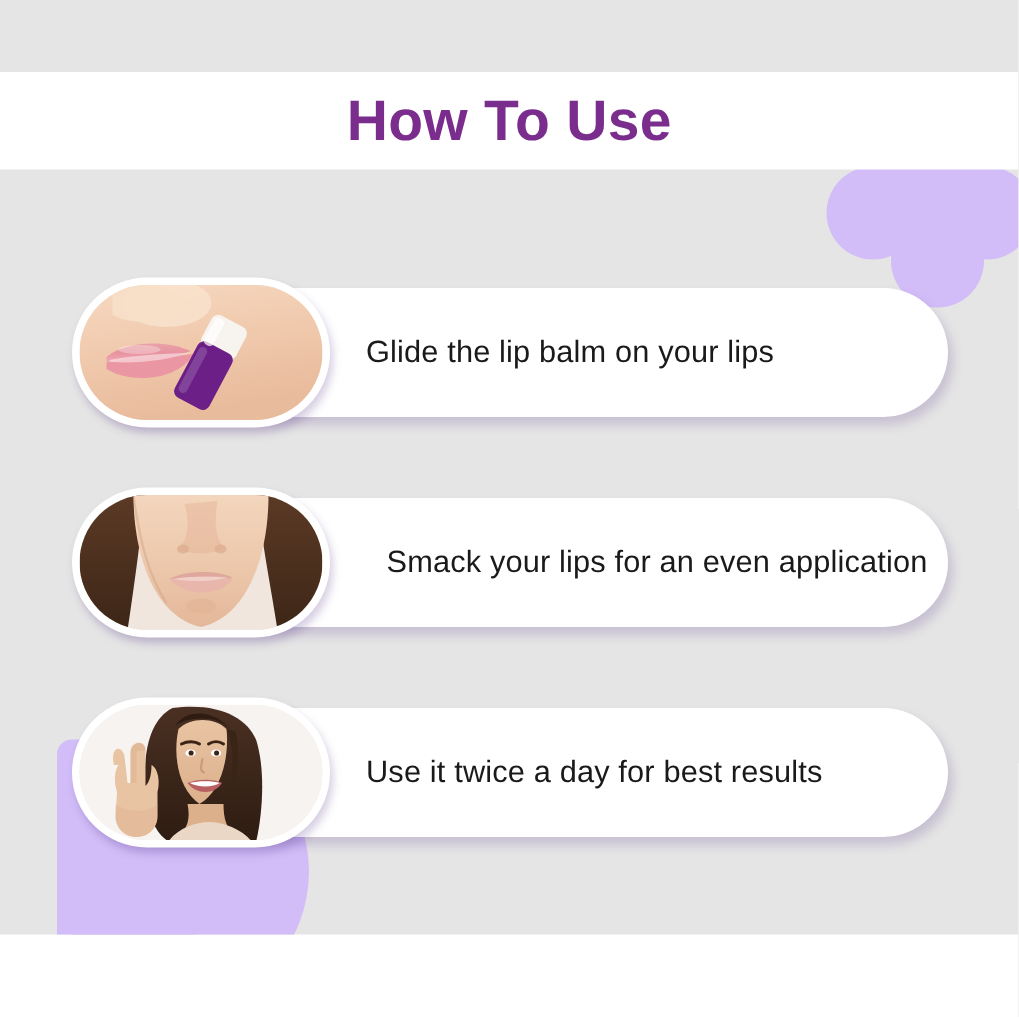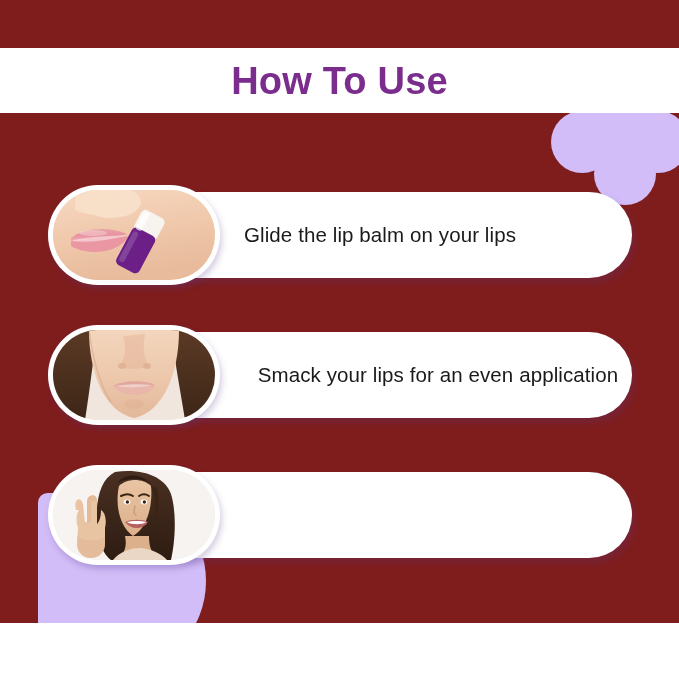--- a/index.html
+++ b/index.html
@@ -4,21 +4,21 @@
 <style>
   * { margin:0; padding:0; box-sizing:border-box; }
   html, body {
     width:679px; height:679px;
     font-family:"Liberation Sans", sans-serif;
     overflow:hidden;
   }
   #stage {
     position:relative;
     width:679px; height:623px;
-    background:#7f1d1d;
+    background:#e5e5e5;
     overflow:hidden;
   }
 
   
   .deco { position:absolute; background:#d2bdf8; pointer-events:none; }
 
   
   .clover { position:absolute; top:105px; right:0; width:128px; height:86px; }
   .clover i {
     position:absolute; display:block;
@@ -229,16 +229,17 @@
             <path d="M60 90 C66 82 78 78 86 78 C96 78 108 83 114 90 Z" fill="#ead7c6"></path>
 
             <g>
               <path d="M26 40 C23 44 23 52 25 58 L24 74 C24 82 30 88 38 88 C46 88 52 82 52 74 L52 58 C54 50 52 42 48 40 C48 48 46 52 44 54 L44 30 C44 26 40 24 37 26 C35 27 34 29 34 32 L34 52 L32 52 L30 34 C29 30 26 28 24 30 C22 32 22 36 23 40 Z" fill="#e9c4a3"></path>
               <path d="M44 30 C44 26 40 24 37 26 C35 27 34 29 34 32 L34 52 L38 52 L38 31 Z" fill="#dcb08b" opacity="0.5"></path>
               <path d="M24 74 C24 82 30 88 38 88 C46 88 52 82 52 74 L52 66 C46 72 32 72 24 66 Z" fill="#dcb08b" opacity="0.35"></path>
             </g>
           </svg>
         </div>
       </div>
+      <div class="step-text">Use it twice a day for best results</div>
     </div>
 
   </div>
 </div>
 
 </body></html>

